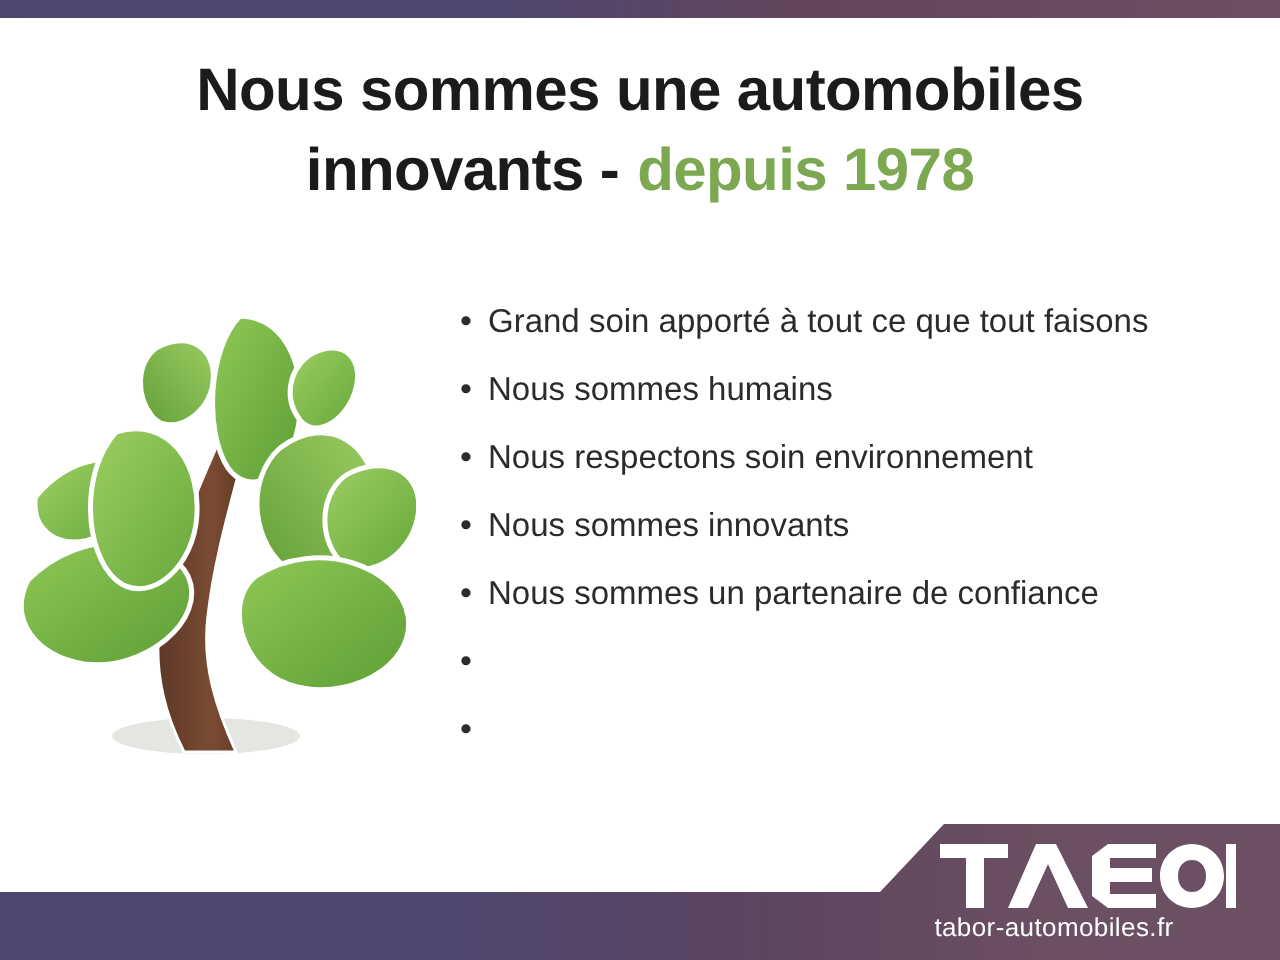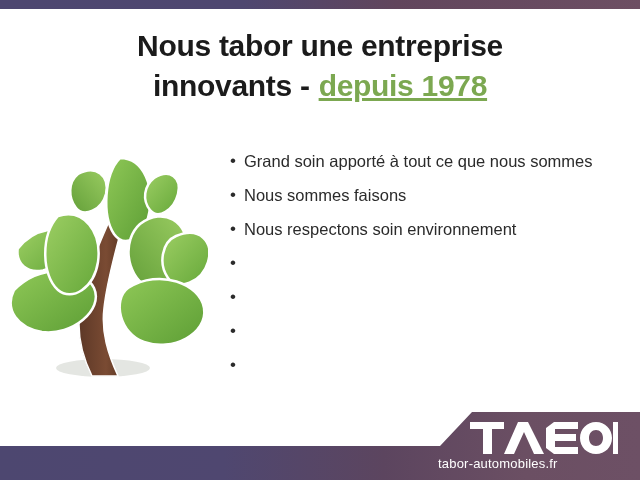--- a/index.html
+++ b/index.html
@@ -39,21 +39,20 @@
     width: 640px;
     text-align: center;
     color: #1b1b1b;
     font-weight: bold;
     font-size: 30px;
     line-height: 40px;
     letter-spacing: -0.3px;
   }
   .headline .accent {
     color: #7ca851;
-    text-decoration: underline;
   }
   .headline .line2-gap {
     display: inline-block;
     width: 9px;
   }
 
   
   .tree {
     position: absolute;
     left: 8px;
@@ -113,33 +112,33 @@
   .logo-mark {
     display: block;
     margin: 0 0 2px auto;
   }
   .logo-tagline {
     display: block;
     color: #ffffff;
     font-size: 13px;
     letter-spacing: 0.2px;
     line-height: 16px;
-    text-align: left;
+    text-align: center;
     padding-right: 2px;
   }
 </style>
 </head>
 <body>
 
 <div id="slide">
 
   <div class="top-bar"></div>
 
   <div class="headline">
-    <div>Nous tabor une entreprise</div>
+    <div>Nous sommes une automobiles</div>
     <div>
       <span>innovants -</span><span class="line2-gap"></span><span class="accent">depuis 1978</span>
     </div>
   </div>
 
   <div class="tree">
     <svg width="200" height="250" viewBox="0 0 200 250" xmlns="http://www.w3.org/2000/svg" aria-hidden="true">
       <defs>
         <linearGradient id="lg1" x1="0" y1="0" x2="1" y2="1">
           <stop offset="0%" stop-color="#9cce63"></stop>
@@ -174,35 +173,37 @@
 
       <path d="M132 84 C 156 66, 180 82, 180 110 C 180 138, 156 156, 138 146 C 118 134, 114 100, 132 84 Z" fill="url(#lg3)" stroke="#ffffff" stroke-width="2.5"></path>
       <path d="M168 96 C 192 86, 206 102, 200 122 C 194 142, 170 152, 160 138 C 150 124, 154 102, 168 96 Z" fill="url(#lg1)" stroke="#ffffff" stroke-width="2.5"></path>
       <path d="M120 148 C 152 128, 192 144, 196 168 C 200 194, 164 212, 136 202 C 112 194, 104 160, 120 148 Z" fill="url(#lg2)" stroke="#ffffff" stroke-width="2.5"></path>
     </svg>
   </div>
 
   <div class="bullets">
     <div class="bullet-row">
       <span class="bullet-dot">•</span>
-      <span class="bullet-text">Grand soin apporté à tout ce que nous sommes</span>
-    </div>
-    <div class="bullet-row">
-      <span class="bullet-dot">•</span>
-      <span class="bullet-text">Nous sommes faisons</span>
+      <span class="bullet-text">Grand soin apporté à tout ce que tout faisons</span>
+    </div>
+    <div class="bullet-row">
+      <span class="bullet-dot">•</span>
+      <span class="bullet-text">Nous sommes humains</span>
     </div>
     <div class="bullet-row">
       <span class="bullet-dot">•</span>
       <span class="bullet-text">Nous respectons soin environnement</span>
     </div>
     <div class="bullet-row">
       <span class="bullet-dot">•</span>
-    </div>
-    <div class="bullet-row">
-      <span class="bullet-dot">•</span>
+      <span class="bullet-text">Nous sommes innovants</span>
+    </div>
+    <div class="bullet-row">
+      <span class="bullet-dot">•</span>
+      <span class="bullet-text">Nous sommes un partenaire de confiance</span>
     </div>
     <div class="bullet-row">
       <span class="bullet-dot">•</span>
     </div>
     <div class="bullet-row">
       <span class="bullet-dot">•</span>
     </div>
   </div>
 
   <div class="bottom-bar"></div>

